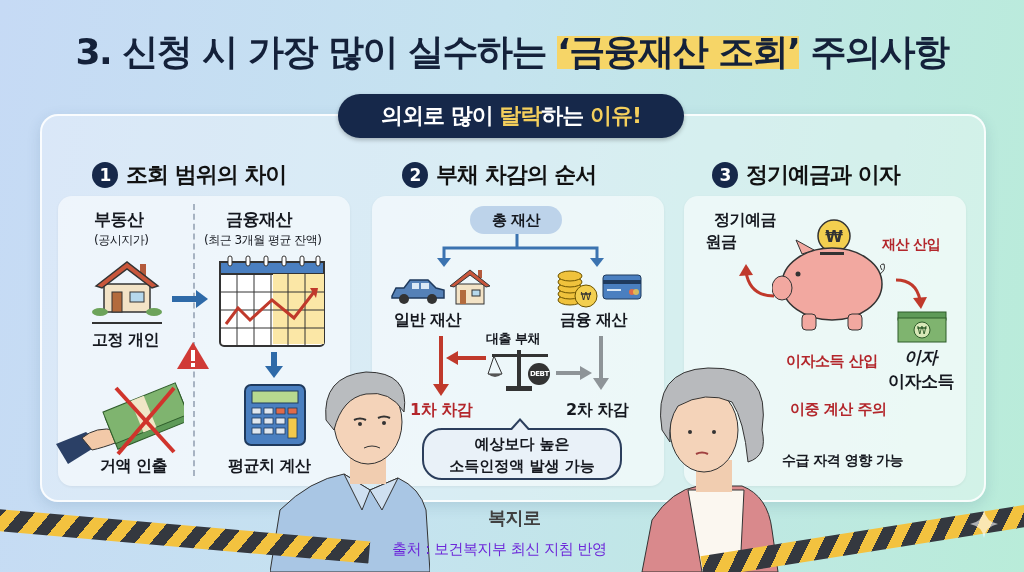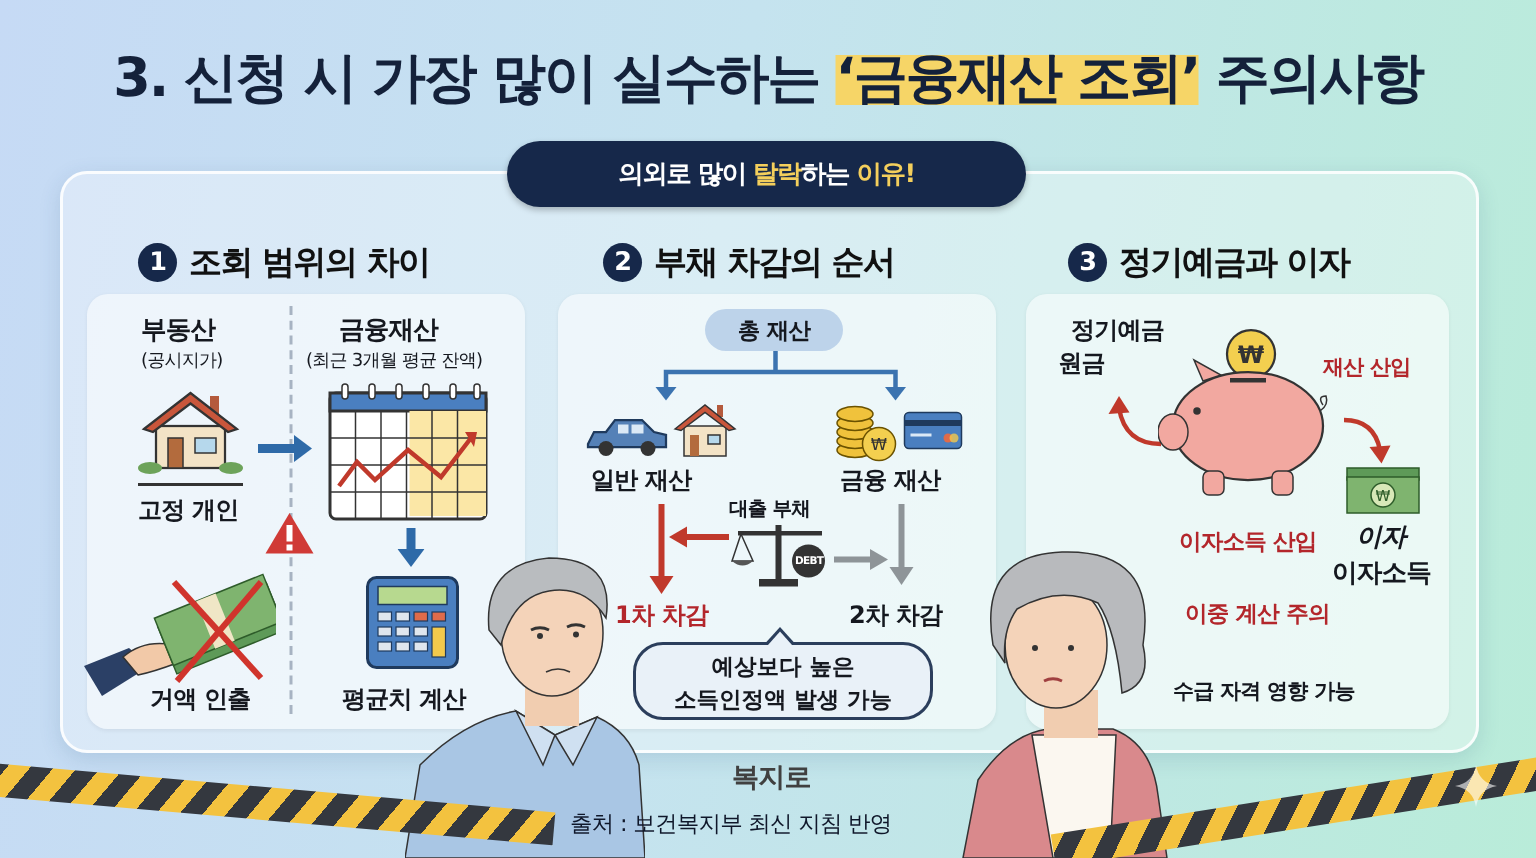--- a/index.html
+++ b/index.html
@@ -18,21 +18,21 @@
   .title .hl { background: linear-gradient(transparent 12%, #f6d567 12%, #f6d567 92%, transparent 92%); padding: 0 0; }
   .outer-panel {
     position: absolute; left: 40px; top: 114px; width: 946px; height: 388px;
     border-radius: 18px; background: rgba(255,255,255,0.35);
     border: 2px solid rgba(255,255,255,0.85);
     box-shadow: 0 4px 14px rgba(40,80,120,0.15);
   }
   .subtitle-pill {
     position: absolute; left: 338px; top: 94px; width: 346px; height: 44px;
     border-radius: 22px; background: #16284a; color: #fff;
-    text-align: center; line-height: 44px; font-weight: bold; font-size: 17px; letter-spacing: -1px;
+    text-align: center; line-height: 44px; font-weight: bold; font-size: 22px; letter-spacing: -1px;
     box-shadow: 0 2px 4px rgba(0,0,0,0.25);
   }
   .subtitle-pill .y { color: #f4cf5c; }
   .sec-head {
     position: absolute; font-weight: bold; font-size: 22px; letter-spacing: -1px; color: #111;
     display: flex; align-items: center; gap: 8px;
   }
   .num-badge {
     width: 26px; height: 26px; border-radius: 50%; background: #16284a; color: #fff;
     font-size: 17px; display: inline-flex; align-items: center; justify-content: center;
@@ -330,17 +330,17 @@
   <path d="M40,80 Q30,20 86,18 Q150,16 140,80 Q146,106 126,112 Q122,70 110,52 Q84,40 56,56 Q46,70 48,92 Z" fill="#b8babd" stroke="#333"></path>
   <circle cx="68" cy="82" r="2" fill="#333"></circle>
     <circle cx="92" cy="82" r="2" fill="#333"></circle>
   <path d="M74,104 q6,-3 12,0" stroke="#a04040" fill="none" stroke-width="2"></path>
 </svg>
 
 <div class="caution-tape" style="left:-10px; top:525px; width:380px; transform:rotate(5deg);"></div>
 <div class="caution-tape" style="left:700px; top:528px; width:360px; transform:rotate(-9deg);"></div>
 
 <div class="t" style="left:488px; top:506px; font-size:18px; color:#404040;text-align:center;">복지로</div>
-<div class="t" style="left:380px; top:540px; font-size:15px; font-weight:normal; color:#0f172a;">출처 : 보건복지부 최신 지침 반영</div>
+<div class="t" style="left:392px; top:540px; font-size:15px; font-weight:normal; color:#6d28d9;">출처 : 보건복지부 최신 지침 반영</div>
 
 <svg class="ico" style="left:970px; top:510px;" width="28" height="28">
   <path d="M14,0 Q16,12 28,14 Q16,16 14,28 Q12,16 0,14 Q12,12 14,0 Z" fill="rgba(255,255,255,0.6)"></path>
 </svg>
 
 </body></html>

